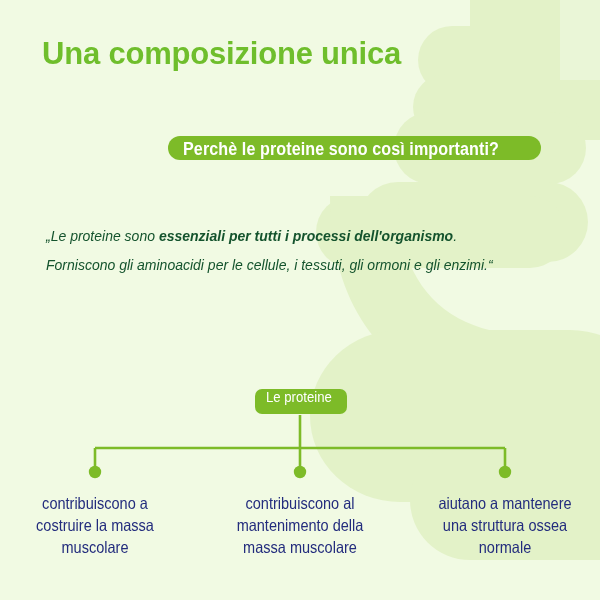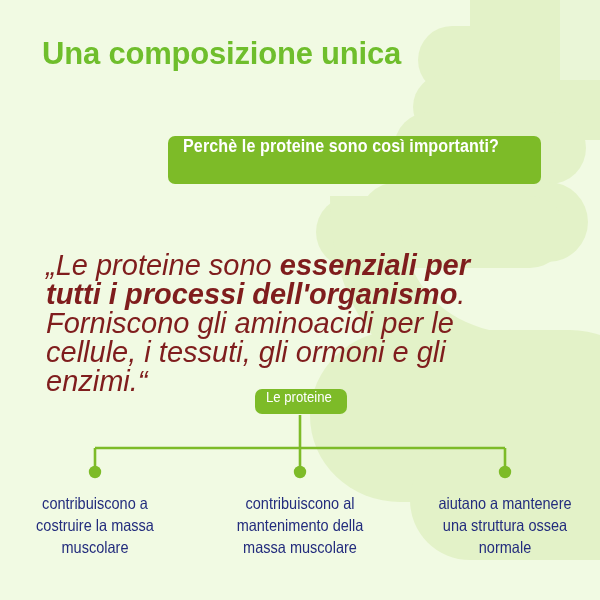--- a/index.html
+++ b/index.html
@@ -40,48 +40,47 @@
     color: #6fbe2c;
     white-space: nowrap;
     text-align: right;
   }
 
   
   #question-badge {
     position: absolute;
     left: 168px;
     top: 136px;
-    height: 48px;
+    height: 24px;
     display: flex;
-    align-items: flex-start;
+    align-items: flex-end;
     padding: 0 15px;
     background: #7dbb28;
-    border-radius: 7px;
+    border-radius: 16px;
   }
   #question-badge .label {
     font-size: 17.5px;
     font-weight: bold;
     color: #ffffff;
     white-space: nowrap;
     transform: scaleX(0.92);
     transform-origin: left center;
     letter-spacing: 0.1px;
   }
 
   
   #quote {
     position: absolute;
     left: 46px;
     top: 222px;
     width: 470px;
-    font-size: 29px;
+    font-size: 14px;
     line-height: 29px;
     font-style: italic;
-    color: #7f1d1d;
-    margin-top: 29px;
+    color: #14532d;
   }
   #quote .b { font-weight: bold; }
 
   
   #node-badge {
     position: absolute;
     left: 255px;
     top: 389px;
     height: 25px;
     display: flex;

